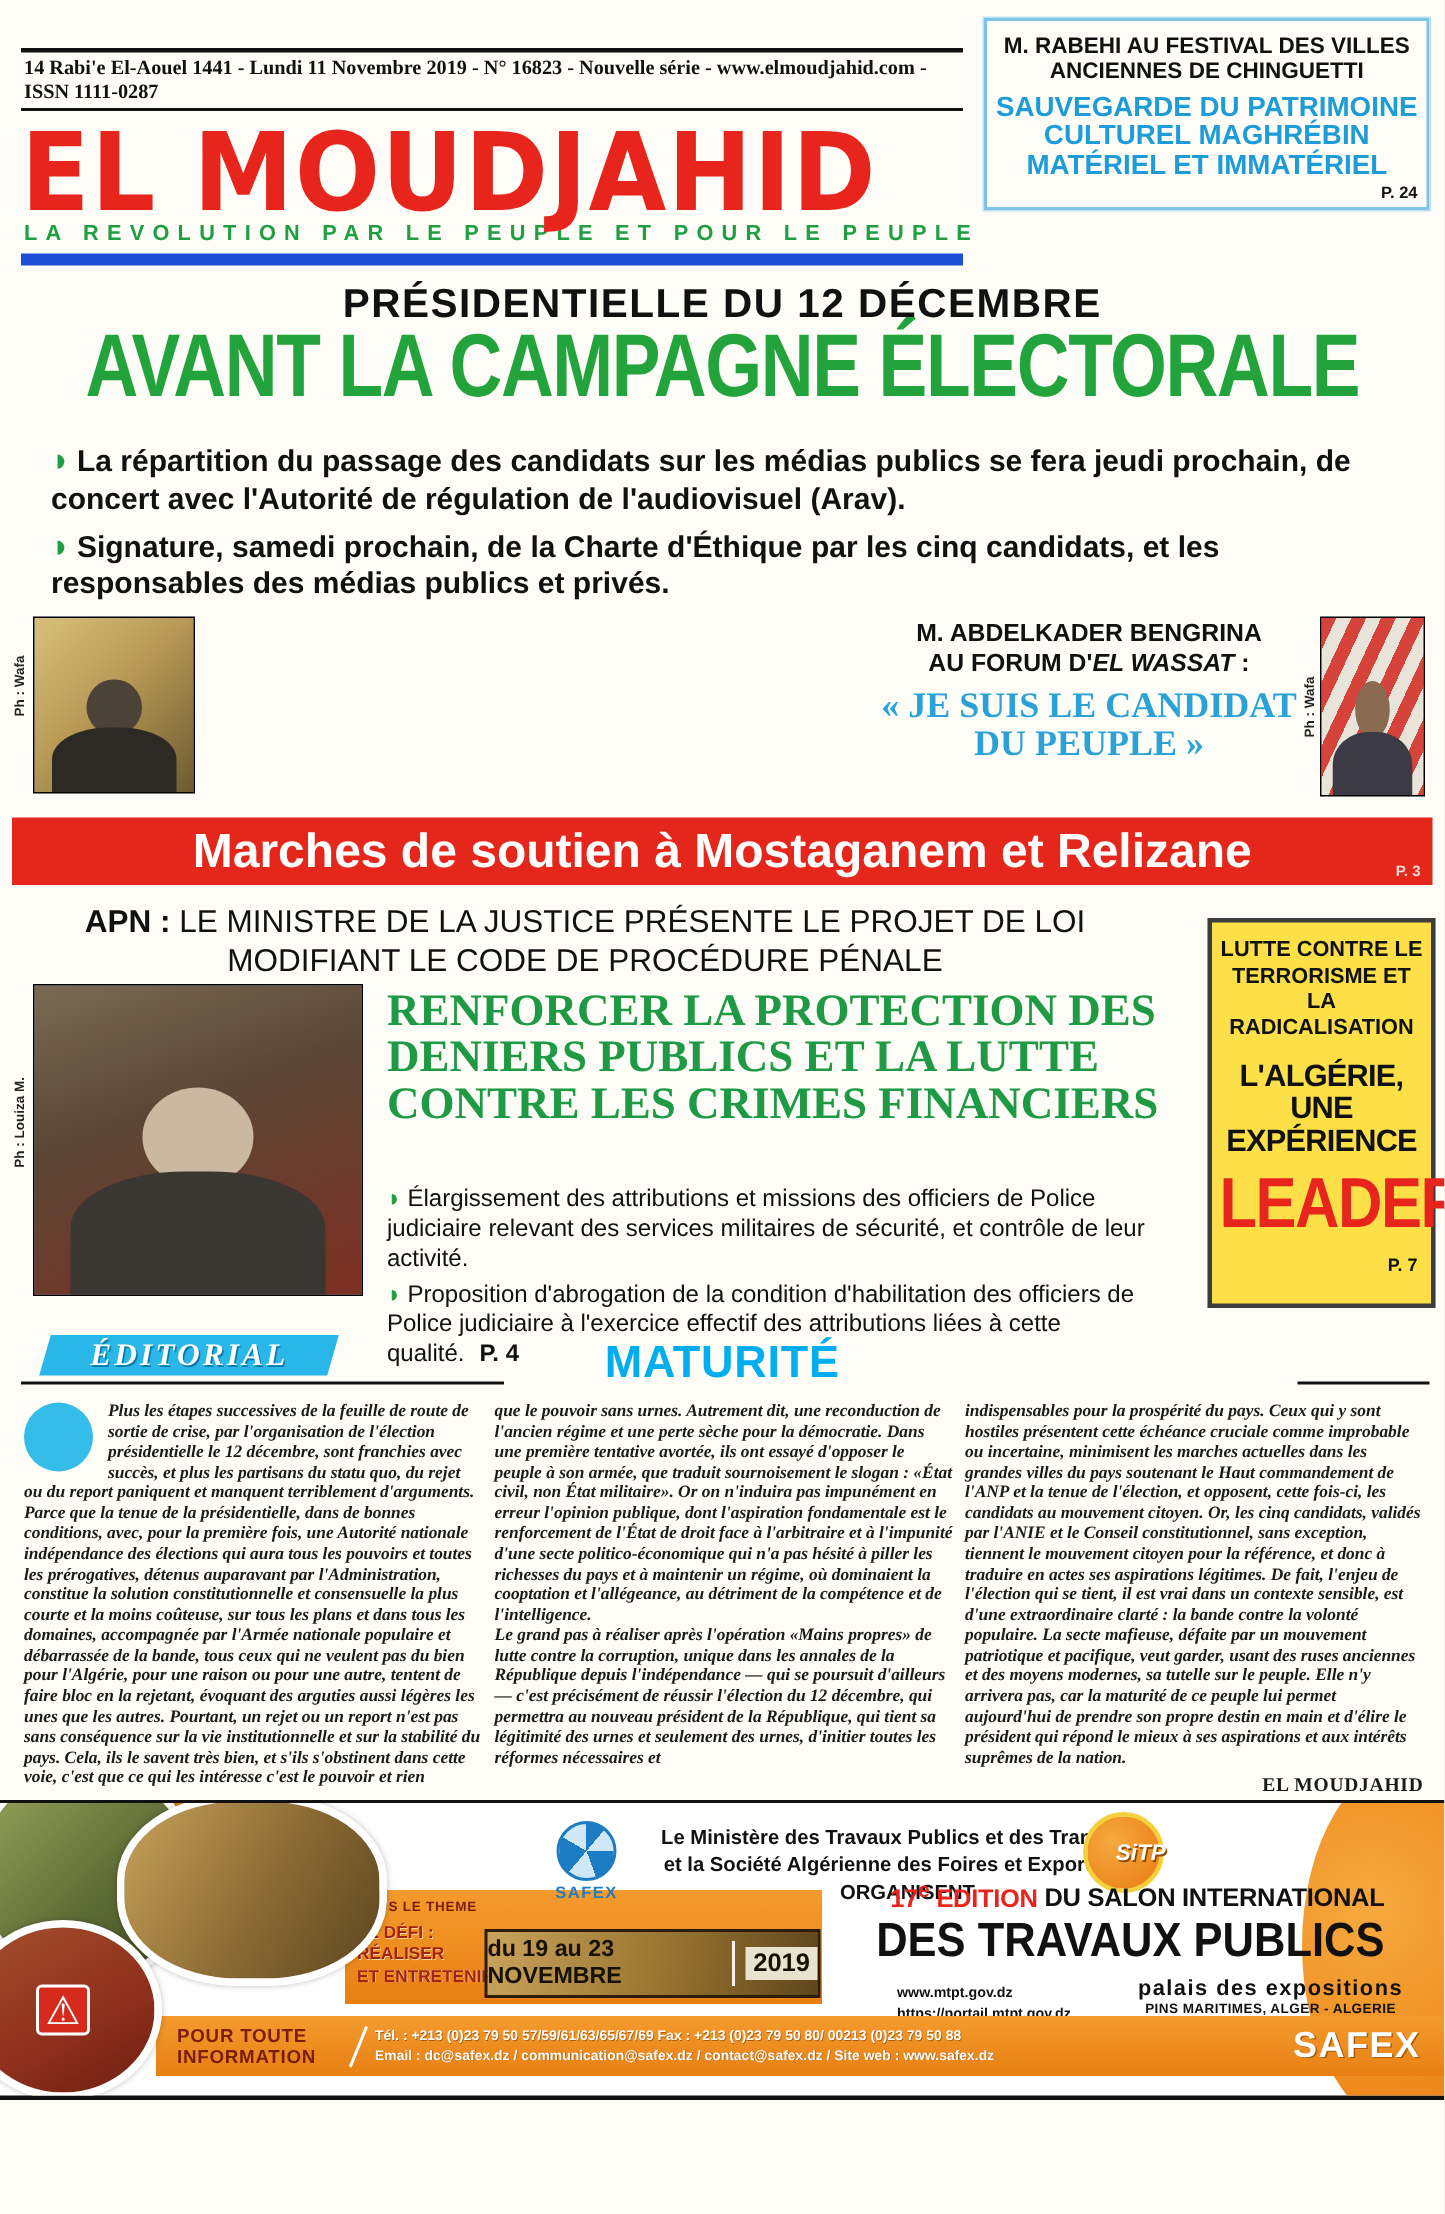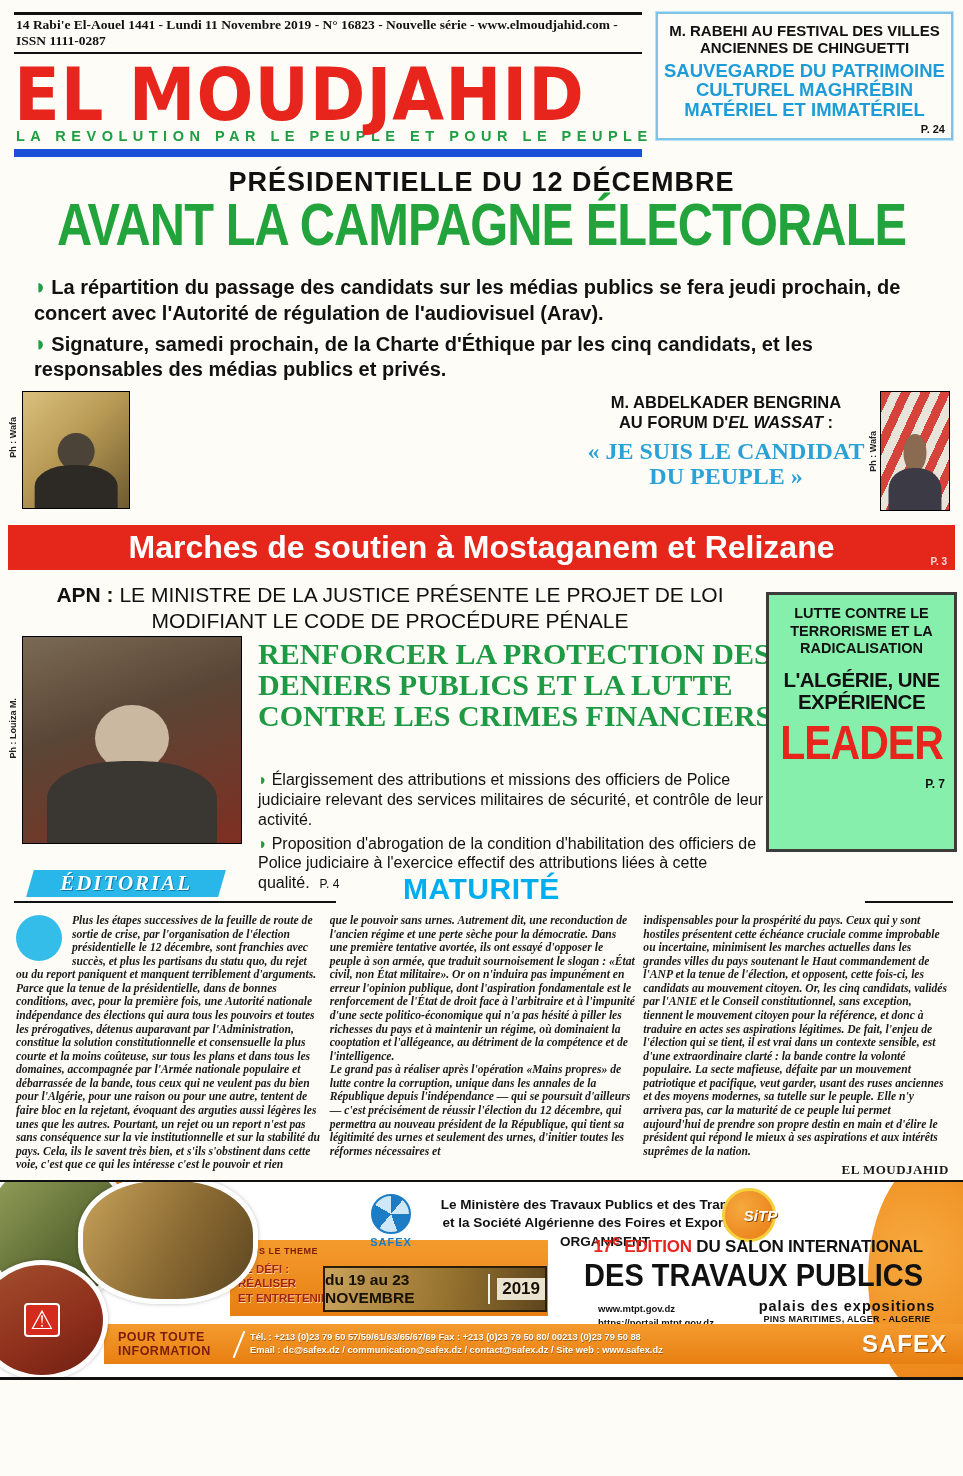--- a/index.html
+++ b/index.html
@@ -2,21 +2,21 @@
 <html><head>
 <meta charset="utf-8">
 <style>
   * { margin:0; padding:0; box-sizing:border-box; }
   html,body { background:#e9e7e0; }
   body { font-family:"Liberation Sans", sans-serif; }
   .page { width:963px; height:1476px; margin:0 auto; background:#fdfcf6; position:relative; overflow:hidden; color:#111; }
 
   
   .header-row { display:flex; padding:12px 10px 0 14px; }
-  .header-left { width:628px; }
+  .header-left { width:628px;margin-top:20px; }
   .dateline { border-top:3px solid #111; border-bottom:2px solid #111; font-family:"Liberation Serif",serif; font-weight:bold; font-size:13.5px; padding:2px 2px 3px 2px; }
   .logo { color:#e8251d; font-family:"DejaVu Sans",sans-serif; font-weight:900; font-size:67px; letter-spacing:1px; line-height:1.02; padding:4px 0 0 0; transform:scaleY(1.08); transform-origin:top left; white-space:nowrap; }
   .tagline { color:#1f9e43; font-weight:bold; font-size:14.5px; letter-spacing:5.5px; border-bottom:8px solid #1d4ed8; padding:2px 0 5px 2px; white-space:nowrap; }
   .topright-box { flex:1; margin-left:14px; border:2px solid #7fc3e8; outline:1px solid #bde2f5; padding:8px 6px 4px 6px; text-align:center; height:128px; }
   .tr-kicker { font-weight:bold; font-size:15px; line-height:1.15; }
   .tr-headline { color:#1d9cd8; font-weight:800; font-size:18.5px; line-height:1.08; margin-top:4px; }
   .tr-page { text-align:right; font-weight:bold; font-size:11px; margin-top:3px; }
 
   
   .lead-kicker { text-align:center; font-weight:bold; font-size:27px; letter-spacing:1px; margin-top:10px; }
@@ -54,23 +54,23 @@
   .apn { width:780px; text-align:center; font-size:21px; line-height:1.25; padding-top:4px; }
   .apn b { font-weight:900; }
   .j-photo { left:22px; top:58px; width:220px; height:208px; background:linear-gradient(160deg,#7a6a55 0%,#5a4636 40%,#7e2f22 100%); }
   .j-photo .head { background:#cbb8a0; }
   .j-photo .body { background:#3a3632; }
   .j-credit { left:8px; top:120px; }
   .j-head { position:absolute; left:258px; top:60px; width:522px; color:#1e9a44; font-family:"Liberation Serif",serif; font-weight:bold; font-size:30px; line-height:1.04; }
   .j-bullets { position:absolute; left:258px; top:192px; width:524px; font-size:16px; line-height:1.24; }
   .j-bullets .gmark { font-size:16px; }
   .j-bullets .row { margin-bottom:4px; }
-  .jpage { font-weight:normal; font-size:12px; margin-left:10px; }
-
-  .terror-box { position:absolute; right:6px; top:14px; width:191px; height:260px; border:3px solid #3c3c3c; background:#86efac; text-align:center; padding:10px 5px 6px 5px; }
+  .jpage { font-weight:bold; font-size:16px; margin-left:10px; }
+
+  .terror-box { position:absolute; right:6px; top:14px; width:152px; height:260px; border:3px solid #3c3c3c; background:#fde047; text-align:center; padding:10px 5px 6px 5px; }
   .tb-kicker { font-weight:bold; font-size:14.5px; line-height:1.2; }
   .tb-head { font-weight:900; font-size:20.5px; line-height:1.05; margin-top:12px; letter-spacing:-0.5px; }
   .tb-lead { color:#e8251d; font-weight:900; font-size:41px; letter-spacing:-1px; margin-top:8px; transform:scaleY(1.15); }
   .tb-page { text-align:right; font-weight:bold; font-size:12px; margin-top:10px; padding-right:4px; }
 
   
   .editorial { position:relative; height:306px; margin-top:10px; }
   .ed-banner { position:absolute; left:30px; top:0; width:192px; height:27px; background:#29b7e9; transform:skewX(-16deg); }
   .ed-banner span { display:block; transform:skewX(16deg); color:#fff; font-family:"Liberation Serif",serif; font-style:italic; font-weight:bold; font-size:21px; text-align:center; line-height:26px; letter-spacing:2px; text-shadow:1px 1px 0 #0b7aa6; }
   .ed-rule-l { position:absolute; left:14px; top:31px; width:322px; height:2px; background:#111; }

